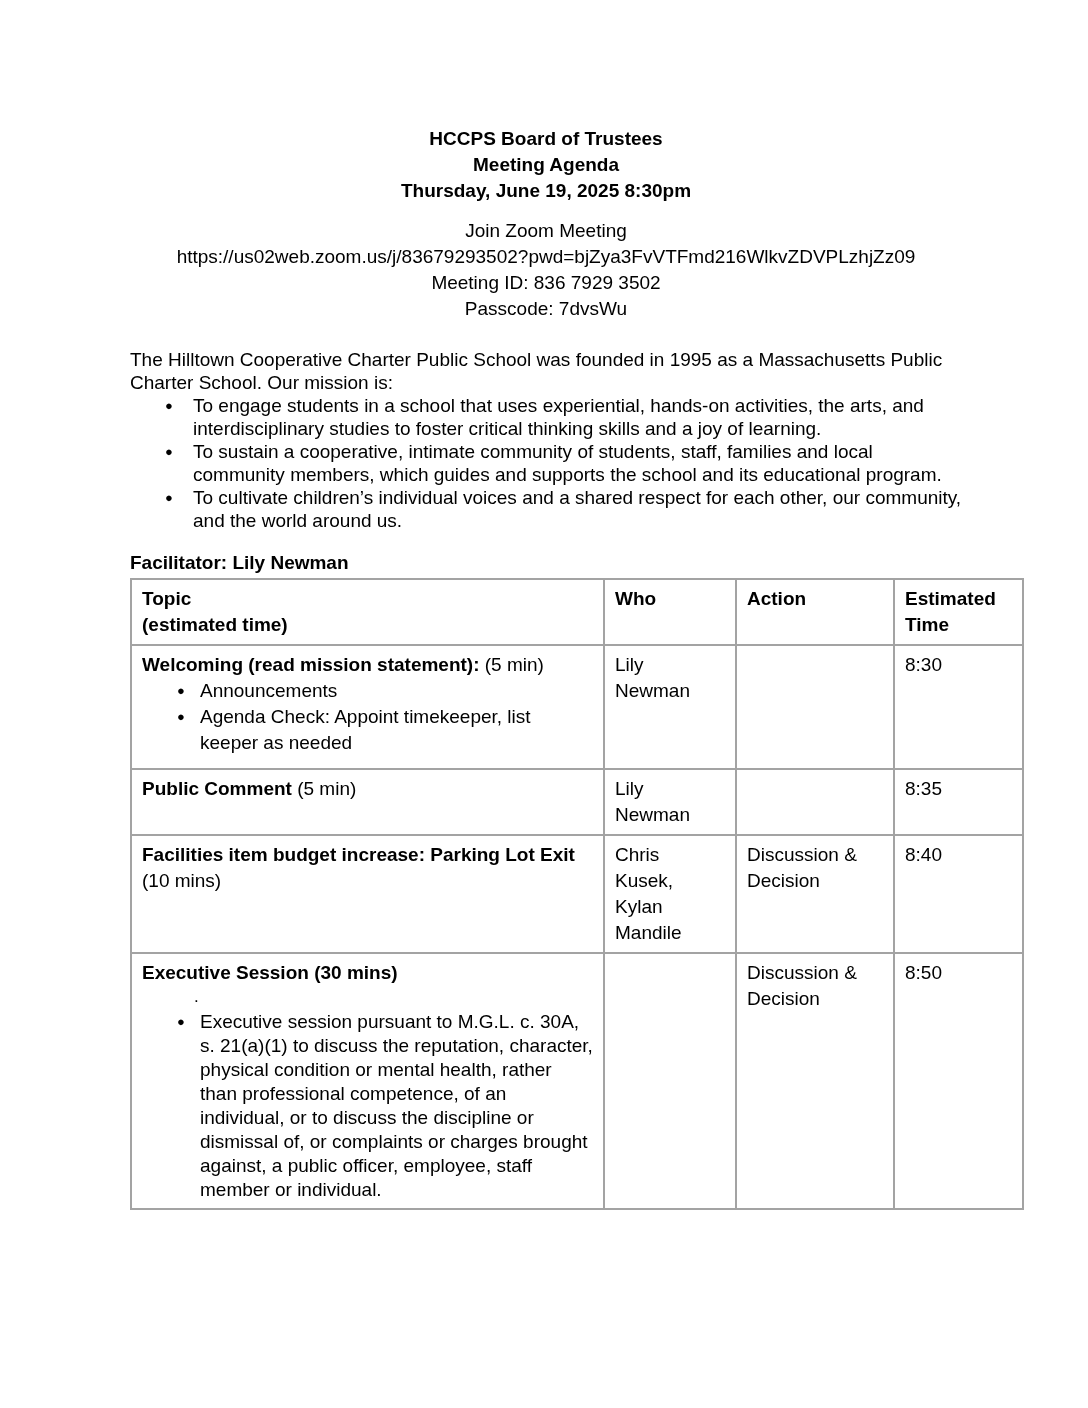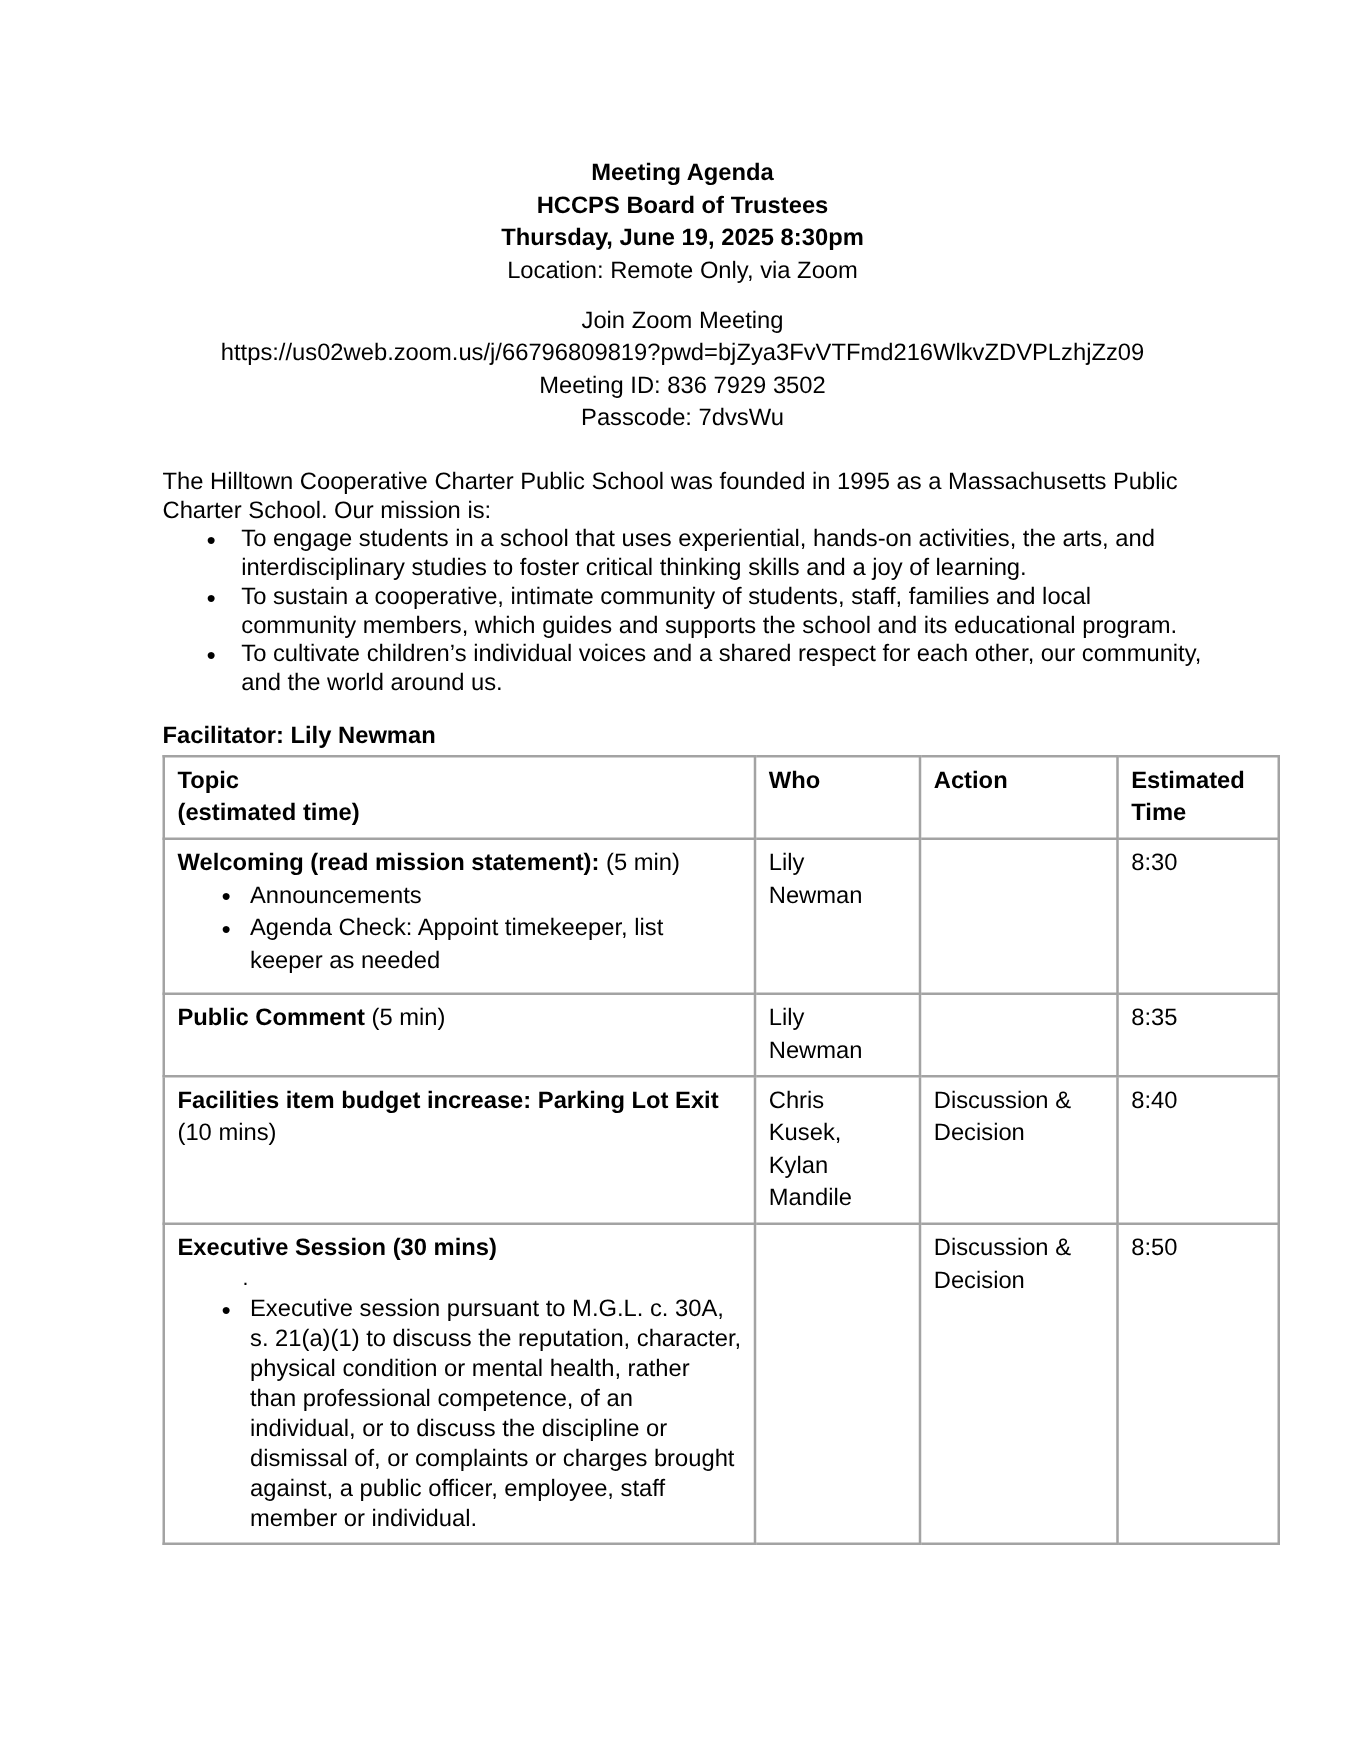--- a/index.html
+++ b/index.html
@@ -91,29 +91,28 @@
     line-height: 18px;
     font-size: 17px;
   }
 </style>
 </head>
 <body>
 
 <div class="page">
 
   <div class="title-block centered">
+    <div class="bold">HCCPS Board of Trustees</div>
     <div class="bold">Meeting Agenda</div>
-    <div class="bold">HCCPS Board of Trustees</div>
     <div class="bold">Thursday, June 19, 2025 8:30pm</div>
-    <div>Location: Remote Only, via Zoom</div>
   </div>
 
   <div class="zoom-block centered">
     <div>Join Zoom Meeting</div>
-    <div>https://us02web.zoom.us/j/66796809819?pwd=bjZya3FvVTFmd216WlkvZDVPLzhjZz09</div>
+    <div>https://us02web.zoom.us/j/83679293502?pwd=bjZya3FvVTFmd216WlkvZDVPLzhjZz09</div>
     <div>Meeting ID: 836 7929 3502</div>
     <div>Passcode: 7dvsWu</div>
   </div>
 
   <p class="intro-paragraph">The Hilltown Cooperative Charter Public School was founded in 1995 as a Massachusetts Public Charter School. Our mission is:</p>
 
   <ul class="mission-list">
     <li>
       <span class="bullet">●</span>
       <span class="li-text">To engage students in a school that uses experiential, hands-on activities, the arts, and interdisciplinary studies to foster critical thinking skills and a joy of learning.</span>

